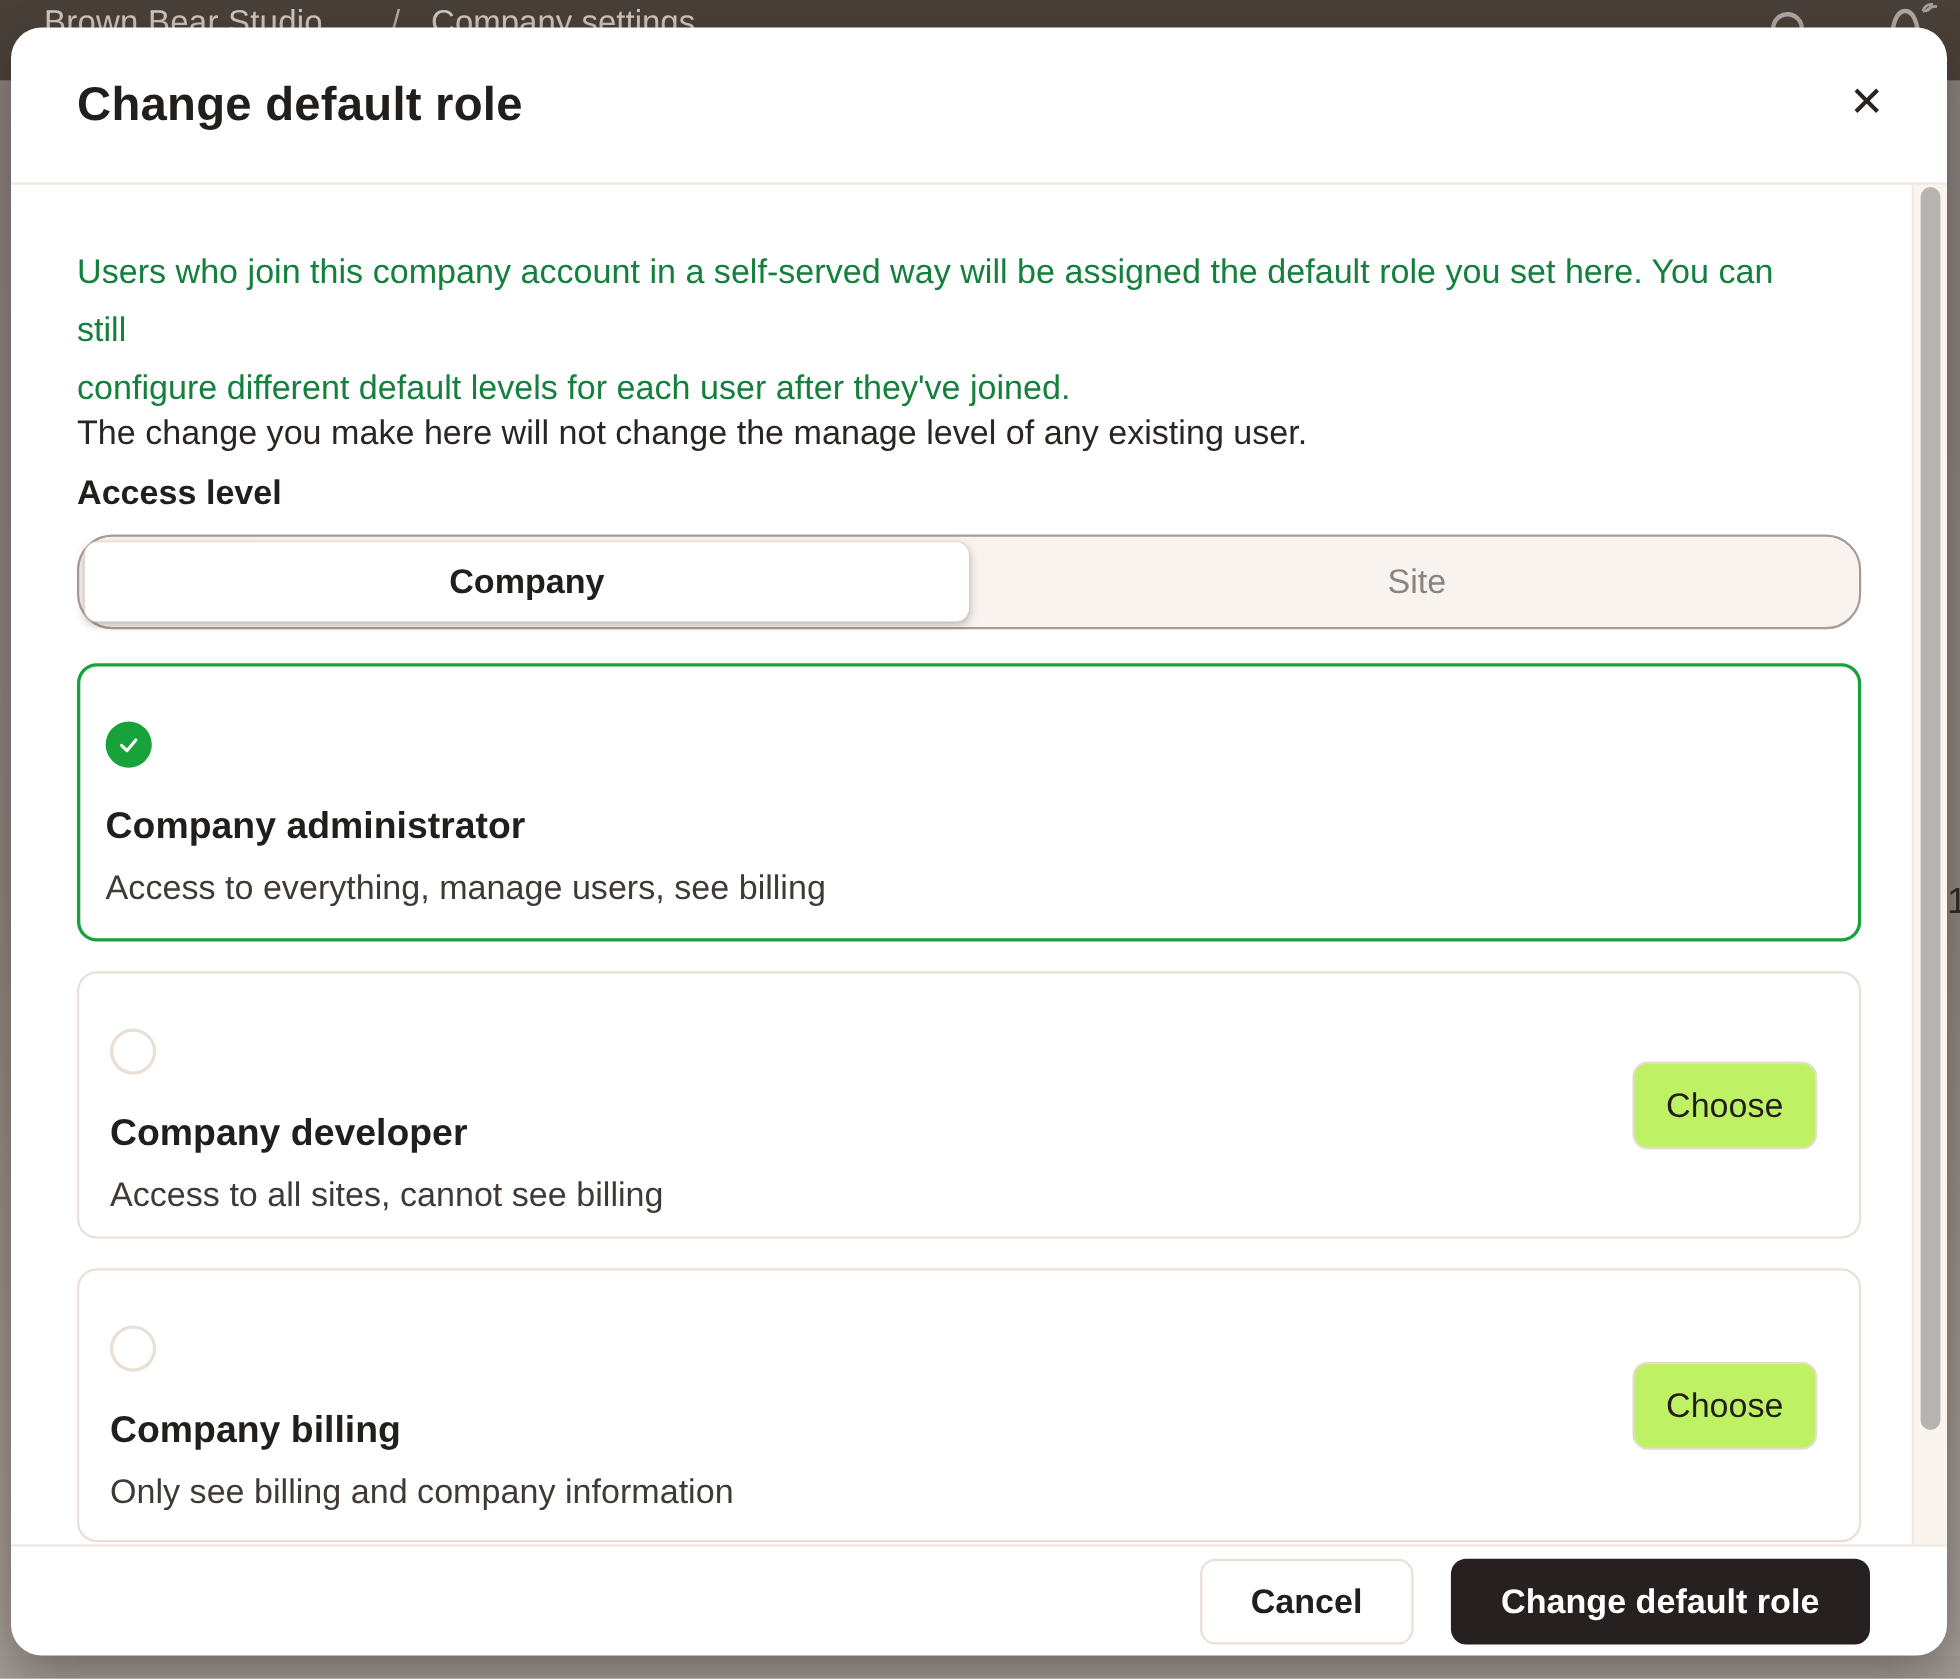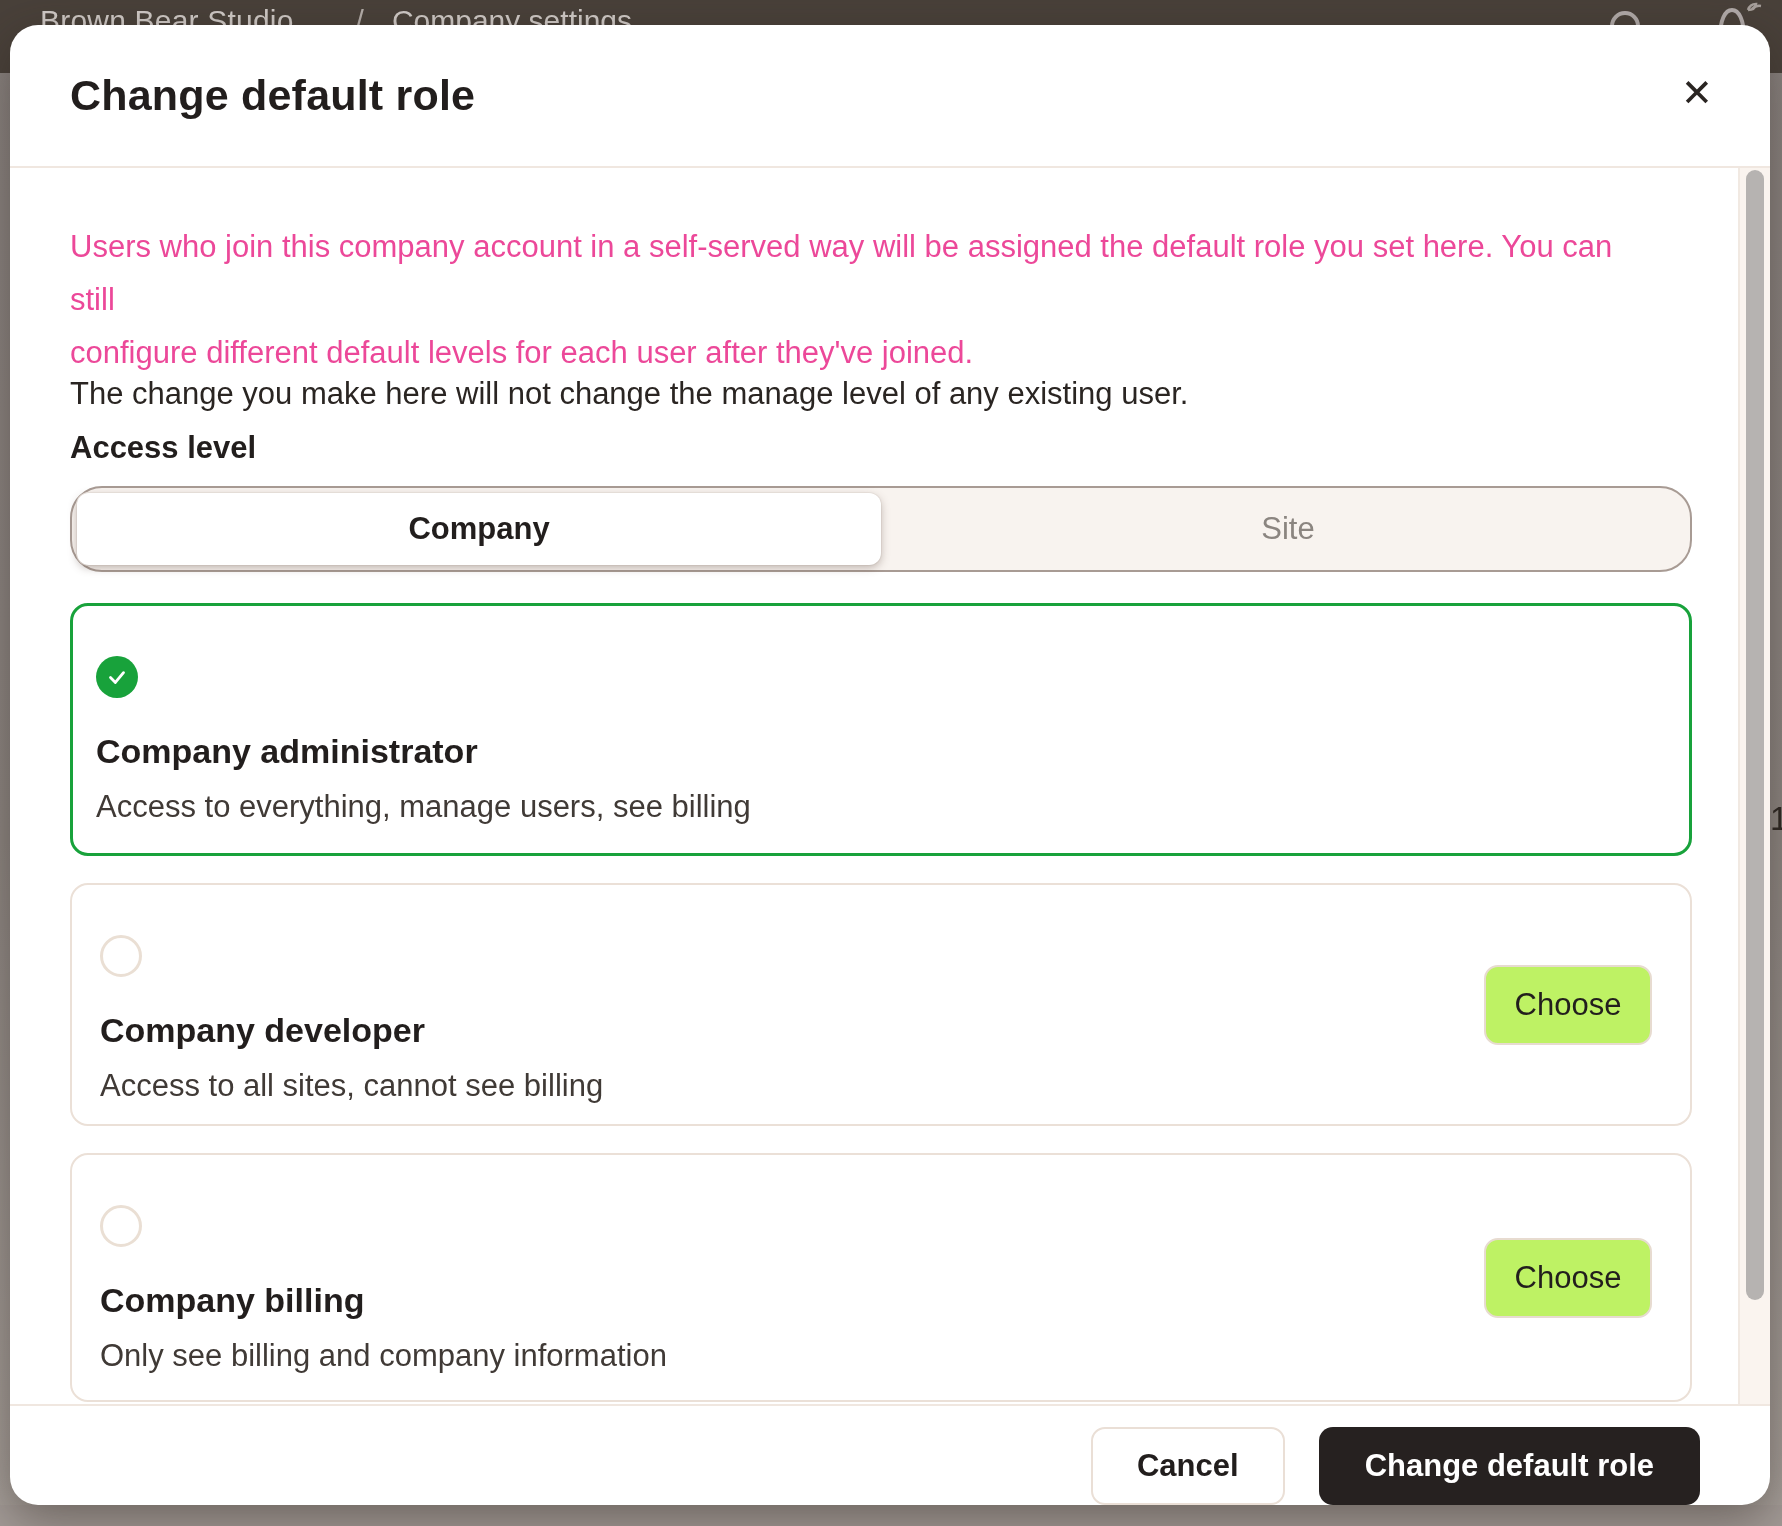--- a/index.html
+++ b/index.html
@@ -54,21 +54,21 @@
     background:#faf4ef;border-left:2px solid #f1e9e2;
   }
   .scroll-thumb{
     position:absolute;top:145px;right:6px;width:18px;height:1130px;
     border-radius:9px;background:#b6b3b1;
   }
   
   .content{position:absolute;top:143px;left:0;right:32px;bottom:101px;}
   .intro{
     position:absolute;left:60px;top:52px;width:1590px;
-    font-size:31px;line-height:53px;color:#ec4899;
+    font-size:31px;line-height:53px;color:#15803d;
   }
   .intro span{display:block;}
   .note{
     position:absolute;left:60px;top:208px;width:1590px;
     font-size:31px;color:#2a2522;
   }
   .access-label{
     position:absolute;left:60px;top:262px;
     font-size:31px;font-weight:700;color:#221e1d;
   }
@@ -112,21 +112,21 @@
   .choose-btn{
     position:absolute;right:38px;top:50%;transform:translateY(-50%);
     width:168px;height:80px;background:#bef264;border:2px solid #e7dbd0;
     border-radius:14px;font-size:31px;color:#221e1d;cursor:pointer;
     font-family:"Liberation Sans", sans-serif;
   }
   
   .modal-footer{
     position:absolute;left:0;right:0;bottom:0;height:101px;
     border-top:2px solid #f0e7e0;
-    display:flex;align-items:flex-end;justify-content:flex-end;
+    display:flex;align-items:center;justify-content:flex-end;
     gap:34px;padding-right:70px;box-sizing:border-box;
   }
   .cancel-btn{
     height:78px;padding:0 44px;background:#fff;border:2px solid #ead fd6;
     border:2px solid #eadfd6;border-radius:14px;
     font-size:31px;font-weight:700;color:#221e1d;cursor:pointer;
     font-family:"Liberation Sans", sans-serif;
   }
   .confirm-btn{
     height:78px;padding:0 46px;background:#262120;border:none;border-radius:14px;

